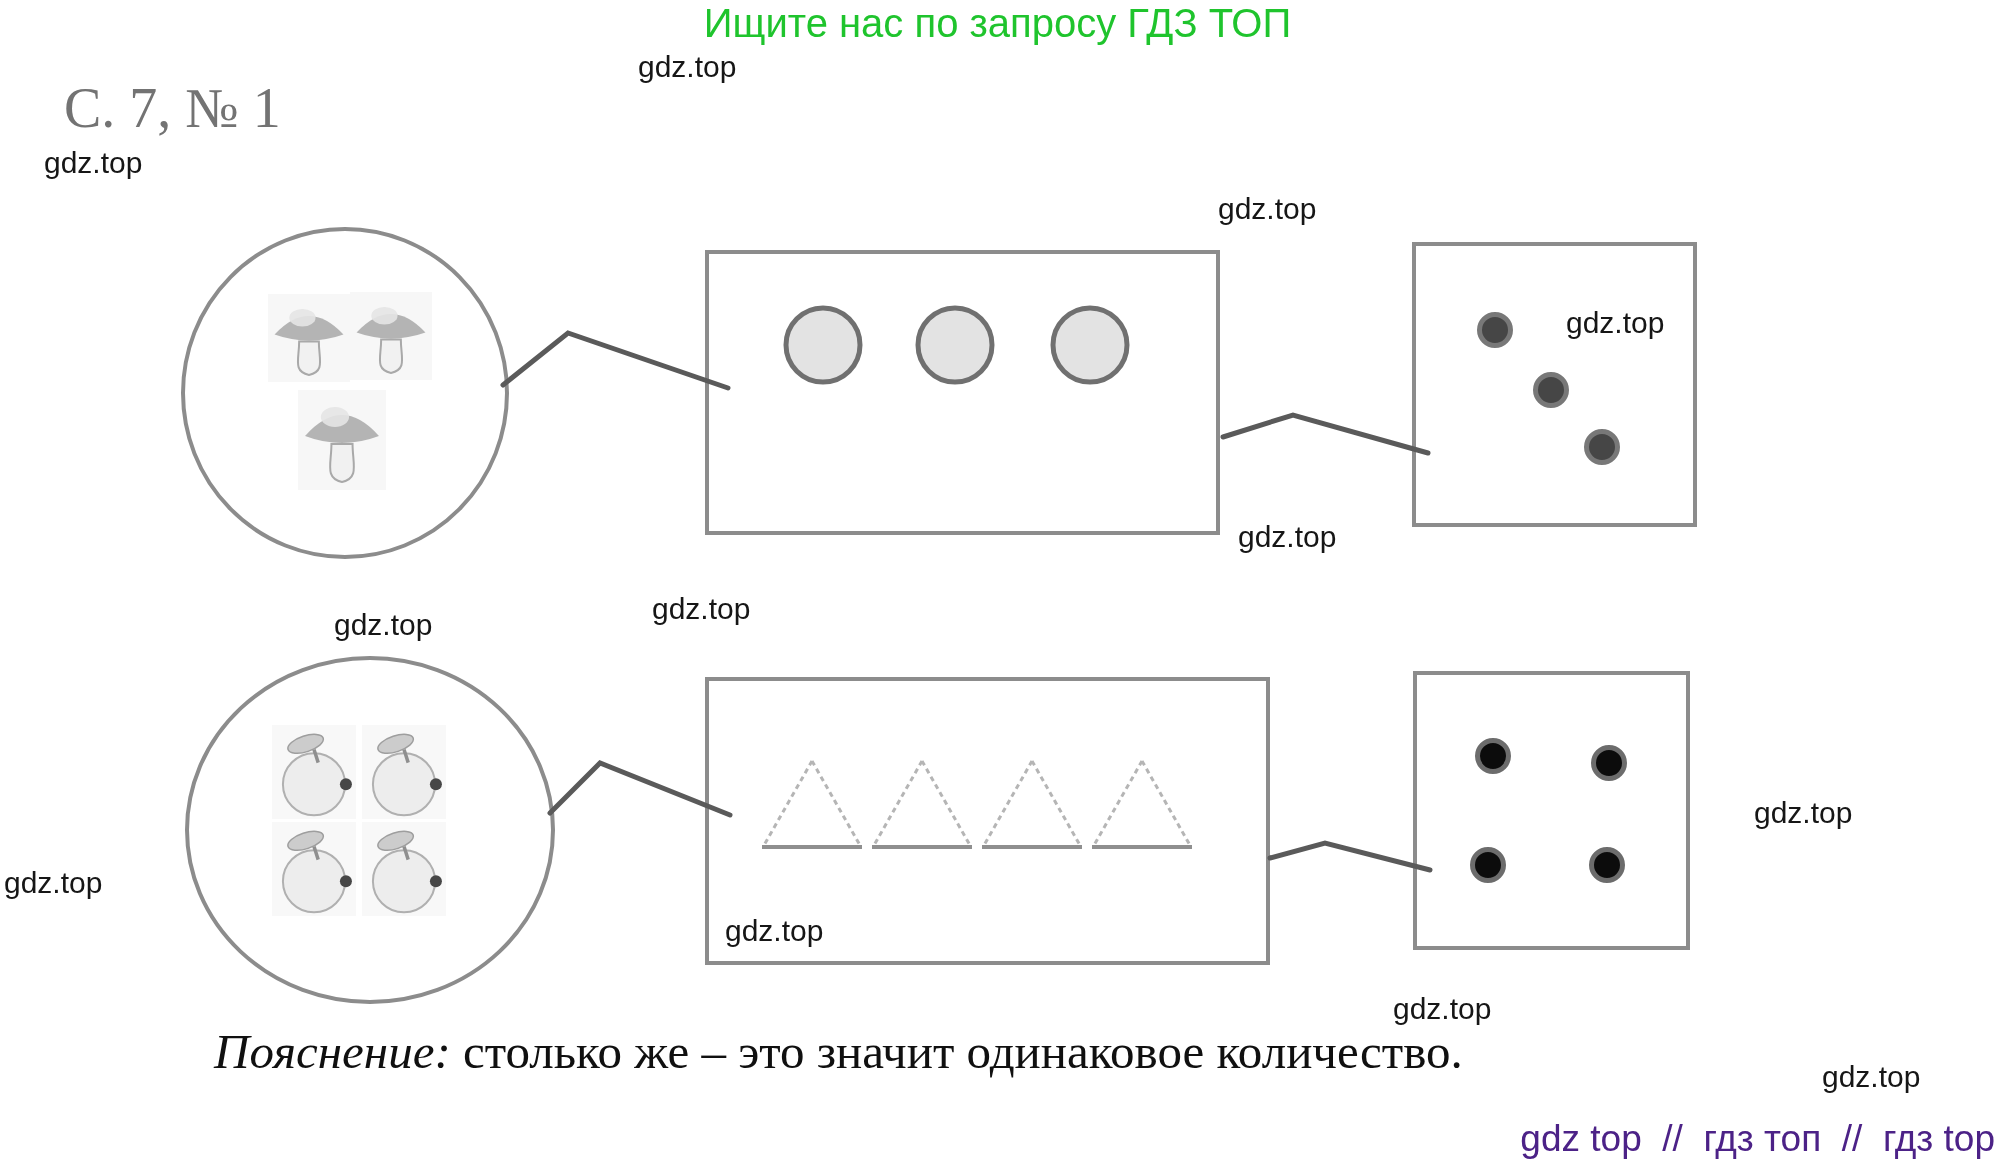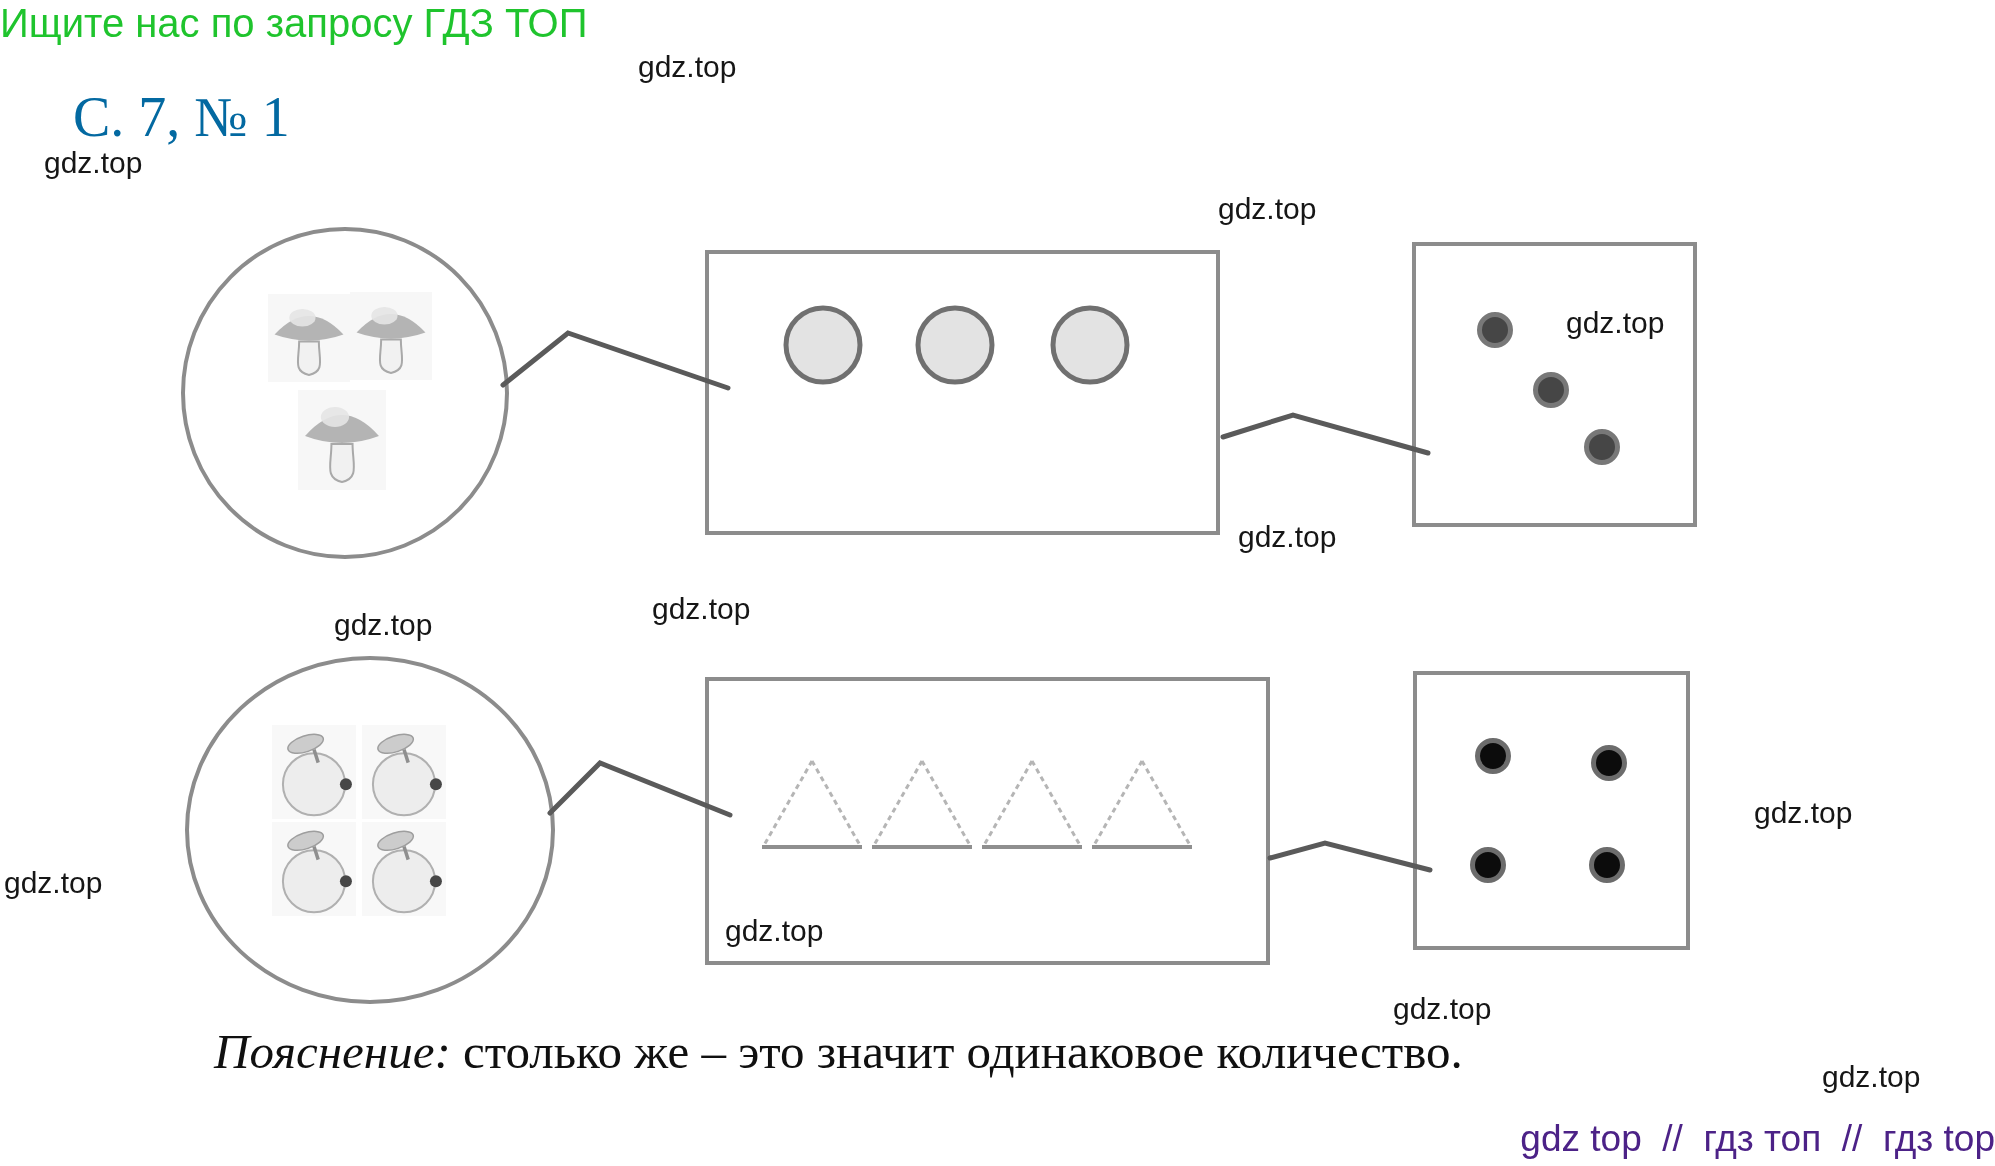--- a/index.html
+++ b/index.html
@@ -1,27 +1,27 @@
 <!DOCTYPE html>
 <html style="--green: #1fc42d; --purple: #4c2287; --ink: #161616; --outline: #8c8c8c; --connector: #5a5a5a;"><head>
 <meta charset="utf-8">
 <style>
   html,body{margin:0;padding:0;background:#ffffff;}
   .page{
     position:relative;width:1995px;height:1166px;background:#ffffff;overflow:hidden;
     font-family:"Liberation Sans",sans-serif;color:#161616;
   }
   .promo{
-    position:absolute;top:1px;left:0;width:100%;text-align:left;
+    position:absolute;top:1px;left:0;width:100%;text-align:center;
     font-size:40px;line-height:44px;color:var(--green,#1fc42d);
   }
   .heading{
-    position:absolute;left:64px;top:78px;margin:9px;
+    position:absolute;left:64px;top:78px;margin:0;
     font-family:"Liberation Serif",serif;font-weight:normal;
-    font-size:56px;line-height:60px;color:#0369a1;
+    font-size:56px;line-height:60px;color:#737373;
   }
   .wm{
     position:absolute;font-size:30px;line-height:34px;color:var(--ink,#161616);
     white-space:nowrap;
   }
   svg.diagram{position:absolute;left:0;top:0;}
   .outline{fill:none;stroke:var(--outline,#8c8c8c);stroke-width:4;}
   .connector{fill:none;stroke:var(--connector,#5a5a5a);stroke-width:5;
     stroke-linecap:round;stroke-linejoin:miter;}
   .explanation{

